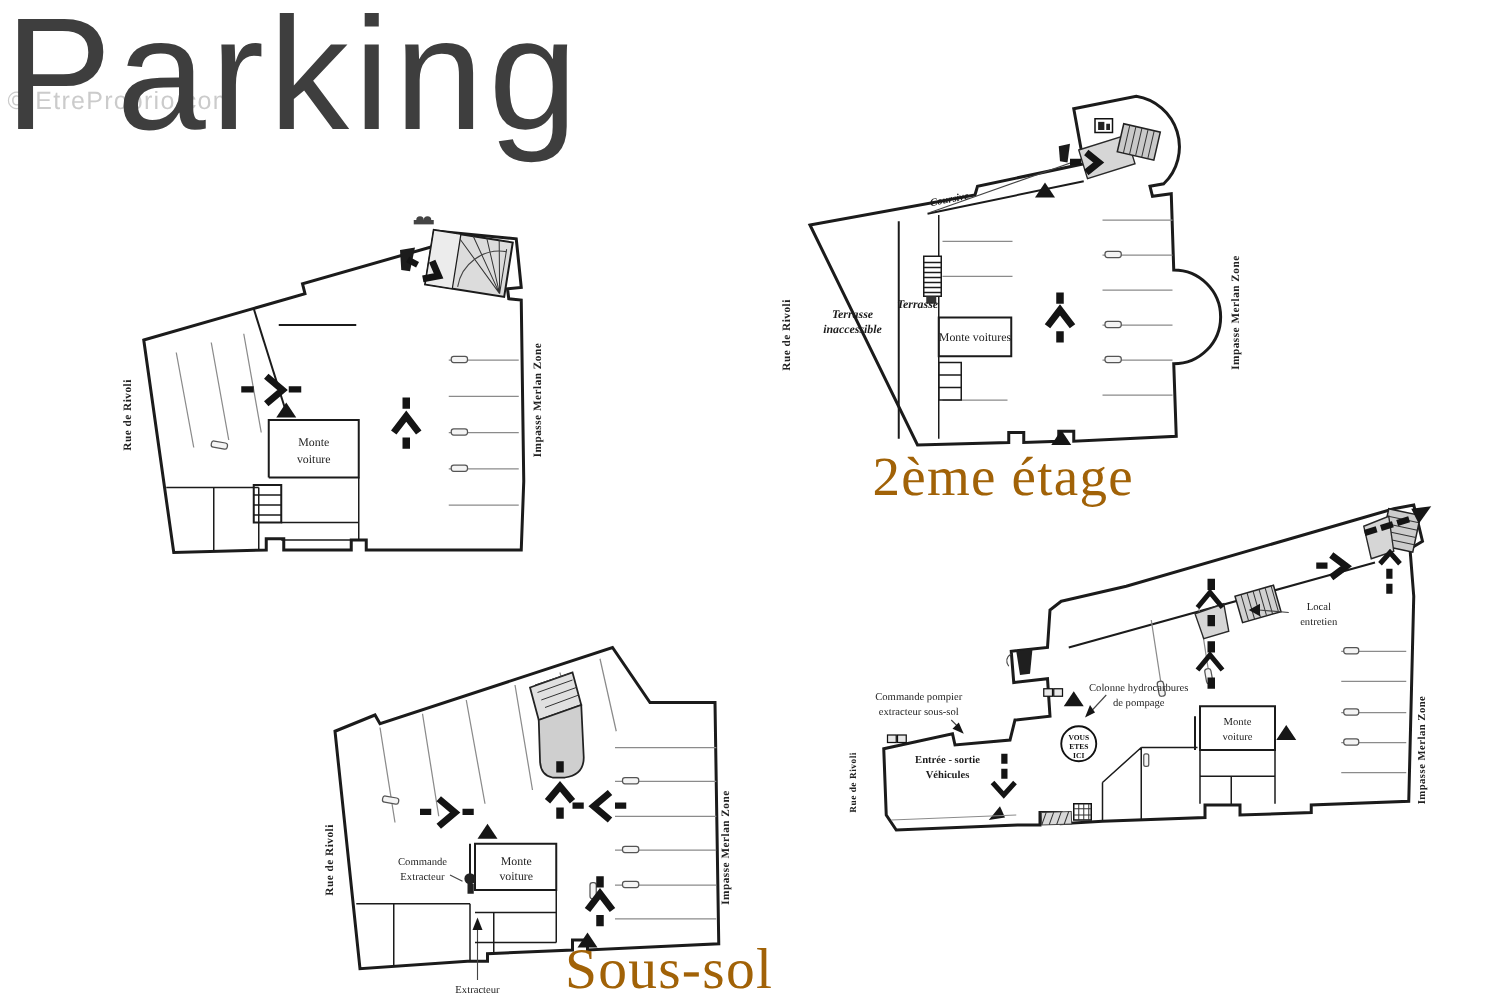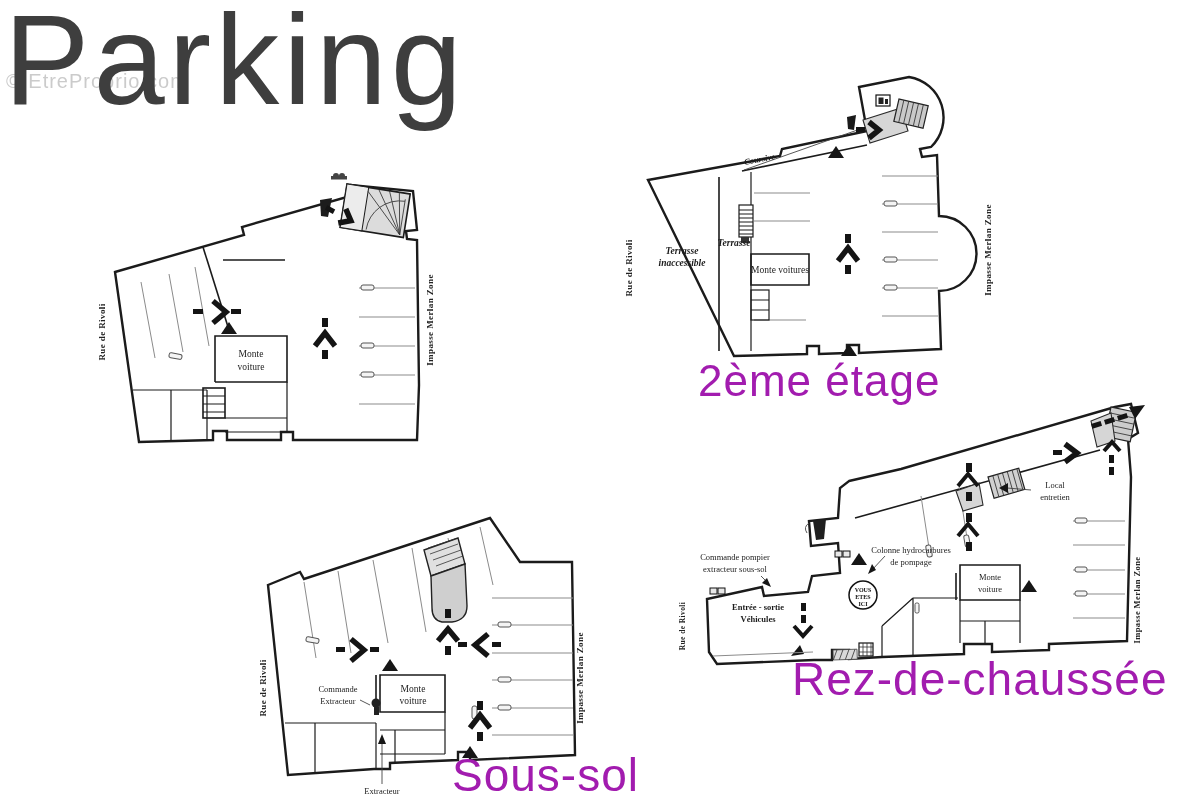--- a/index.html
+++ b/index.html
@@ -2,22 +2,22 @@
 <html><head>
 <meta charset="utf-8">
 <style>
   html,body{margin:0;padding:0;background:#ffffff;}
   #page{position:relative;width:1198px;height:800px;background:#fff;overflow:hidden;
         font-family:"Liberation Sans",sans-serif;}
   .watermark{position:absolute;left:6px;top:22px;font-size:20px;color:#c3c3c3;
         letter-spacing:1px;z-index:1;opacity:.85;margin-top:48px;}
   .main-title{position:absolute;left:4px;top:-14px;font-size:128px;font-weight:200;
         color:#3e3e3e;letter-spacing:4px;z-index:2;line-height:1.15;}
-  .floor-title{position:absolute;font-weight:200;color:#a21caf;letter-spacing:1px;
-        font-size:44px;z-index:2;white-space:nowrap;}
+  .floor-title{position:absolute;font-weight:200;color:#a16207;letter-spacing:1px;
+        font-size:44px;z-index:2;white-space:nowrap;font-family:Liberation Serif, serif;}
   svg{position:absolute;overflow:visible;}
   .wall{fill:none;stroke:#1b1b1b;stroke-width:2.4;stroke-linejoin:miter;}
   .w1{fill:none;stroke:#1b1b1b;stroke-width:1.6;}
   .w2{fill:none;stroke:#1b1b1b;stroke-width:1.2;}
   .pk{stroke:#8b8b8b;stroke-width:1;fill:none;}
   .post{fill:#f4f4f4;stroke:#555;stroke-width:1;}
   .tri{fill:#161616;}
   .dash{fill:#141414;}
   .chev{fill:none;stroke:#141414;stroke-width:5.5;stroke-linecap:butt;}
   .chev-s{fill:none;stroke:#141414;stroke-width:4;stroke-linecap:butt;}
@@ -333,15 +333,14 @@
       <rect x="0" y="0" width="24" height="10" fill="#d9d9d9" stroke="#444" stroke-width=".8"></rect>
       <path class="hatchln" d="M4 0 L0 10 M10 0 L6 10 M16 0 L12 10 M22 0 L18 10"></path>
     </g>
     <g>
       <rect x="196" y="250" width="14" height="13" fill="#fff" stroke="#111" stroke-width="1.2"></rect>
       <path class="hatchln" d="M200 250 V263 M204 250 V263 M208 250 V263 M196 254 H210 M196 259 H210"></path>
     </g>
     <text class="street" style="font-size:7.5px" x="22" y="233" transform="rotate(-90 22 233)">Rue de Rivoli</text>
     <text class="street" style="font-size:8.5px" x="477" y="207" transform="rotate(-90 477 207)">Impasse Merlan Zone</text>
   </svg>
-  <div class="floor-title" style="left:792px;top:652px;font-size:46px">Rez-de-chaussée</div>
 
 </div>
 
 </body></html>

